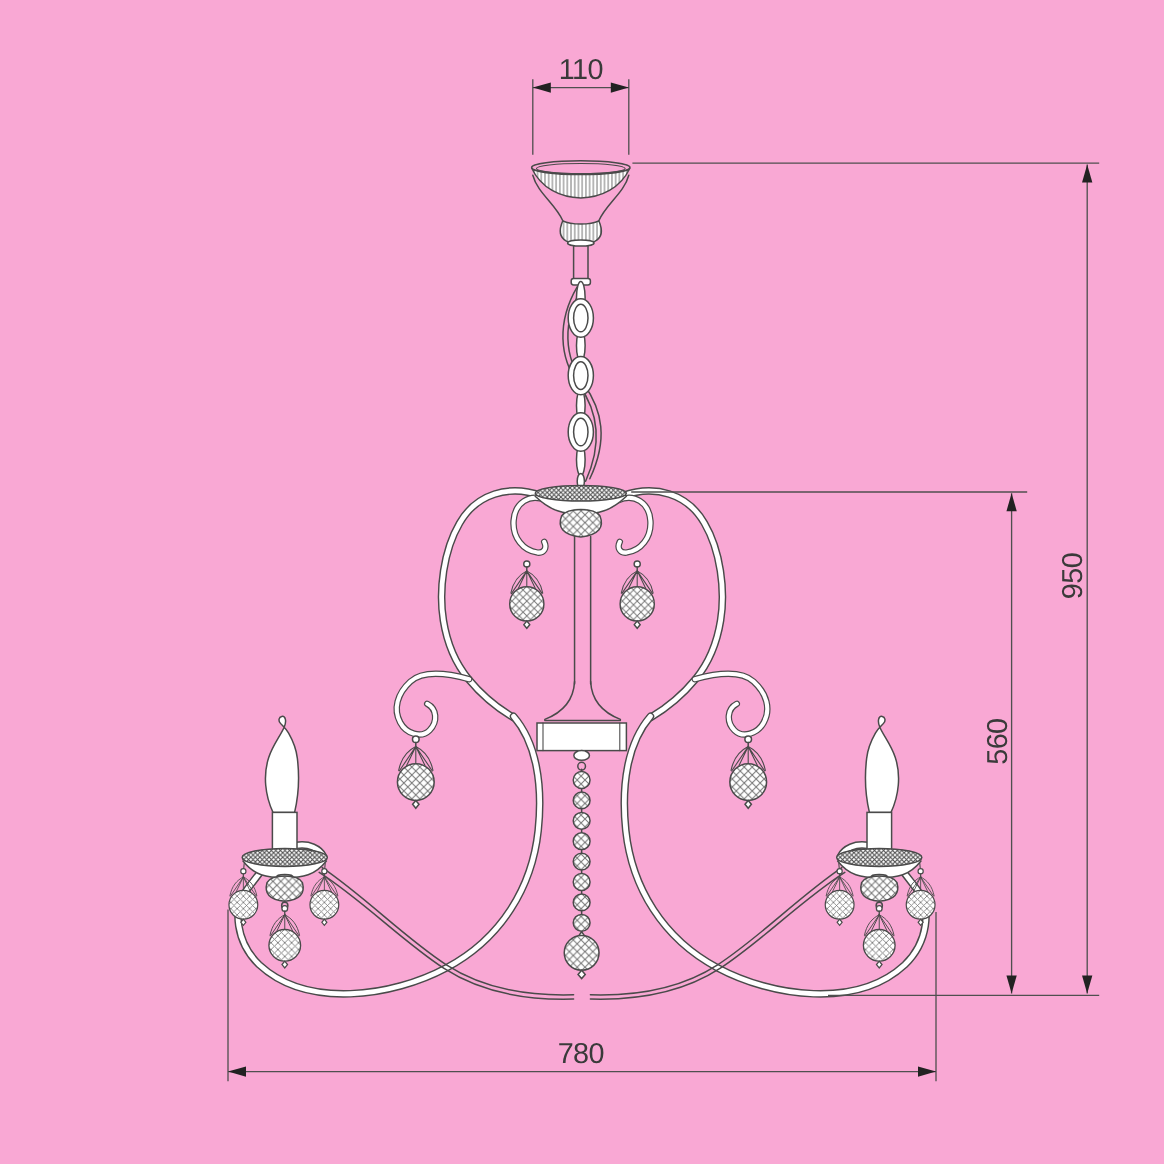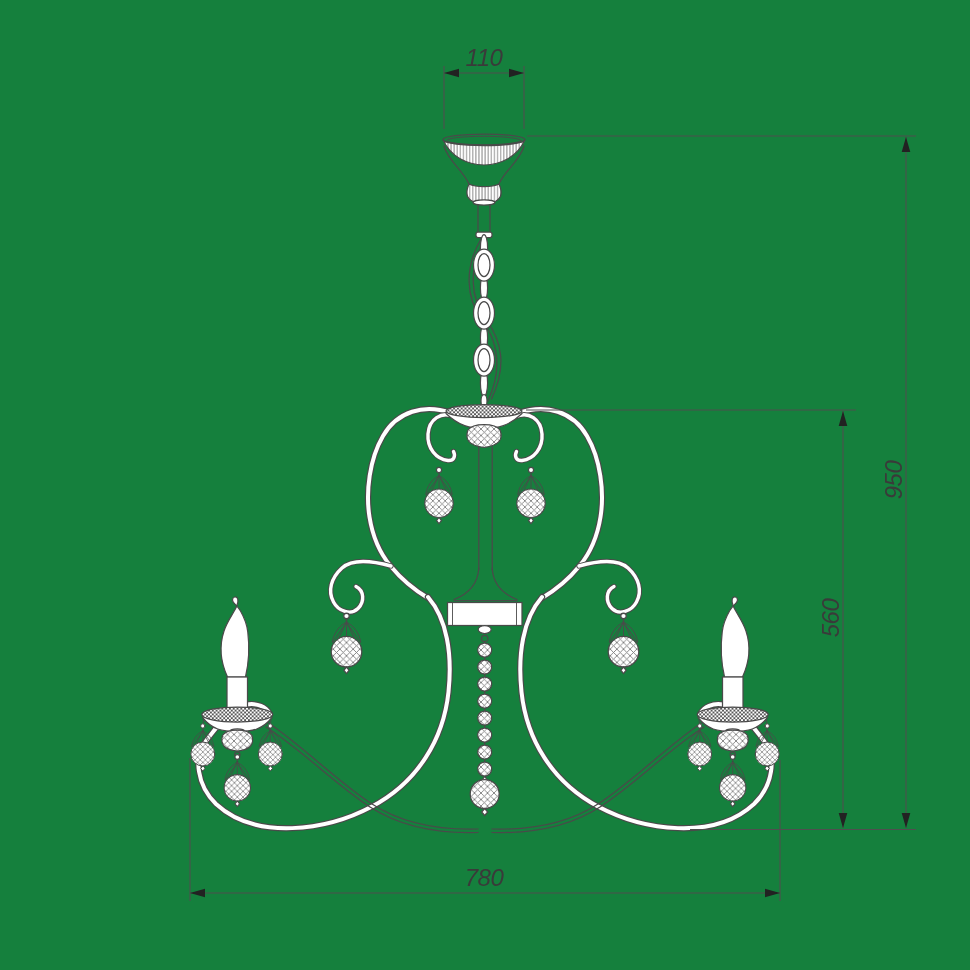--- a/index.html
+++ b/index.html
@@ -1,20 +1,20 @@
 <!DOCTYPE html>
 <html style="--line: #4a4a4a; --hatch: #777777; --hatch_dark: #4e4e4e; --dim: #4f4f4f; --arrow: #222222; --text: #3a3a3a;"><head>
 <meta charset="utf-8">
 <style>
   :root{
     --line:#4a4a4a; --hatch:#777777; --hatch_dark:#4e4e4e;
     --dim:#4f4f4f; --arrow:#222222; --text:#3a3a3a;
   }
   html,body{margin:0;padding:0;background:#fff;}
-  .stage{position:relative;width:970px;height:970px;background:#15803d;overflow:hidden;font-style:italic;}
+  .stage{position:relative;width:970px;height:970px;background:#f9a8d4;overflow:hidden;}
   svg{display:block;}
   .ln{stroke:var(--line);stroke-width:1.25;stroke-linecap:round;}
   .lnt{stroke:var(--line);stroke-width:0.9;stroke-linecap:round;}
   .tubeO{stroke:var(--line);stroke-width:6.4;fill:none;stroke-linecap:round;}
   .tubeI{stroke:#ffffff;stroke-width:4;fill:none;stroke-linecap:round;}
   .tubeO2{stroke:var(--line);stroke-width:5.4;fill:none;stroke-linecap:round;}
   .tubeI2{stroke:#ffffff;stroke-width:3.4;fill:none;stroke-linecap:round;}
   .dim{stroke:var(--dim);stroke-width:1.1;fill:none;}
   .arr{fill:var(--arrow);stroke:none;}
   .dimtxt{font-family:"Liberation Sans",sans-serif;font-size:24px;fill:var(--text);letter-spacing:-0.5px;}

